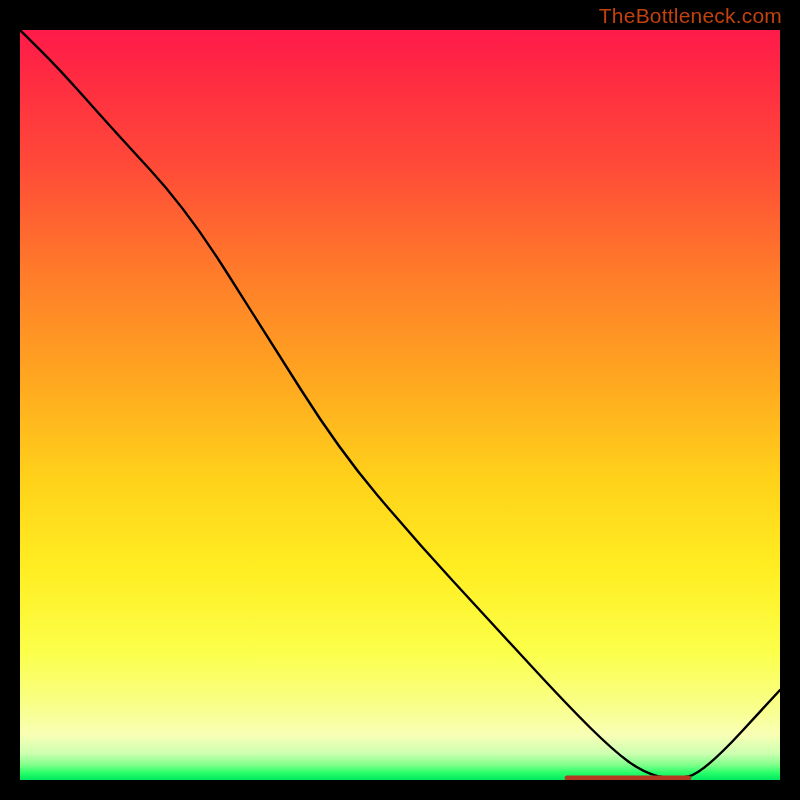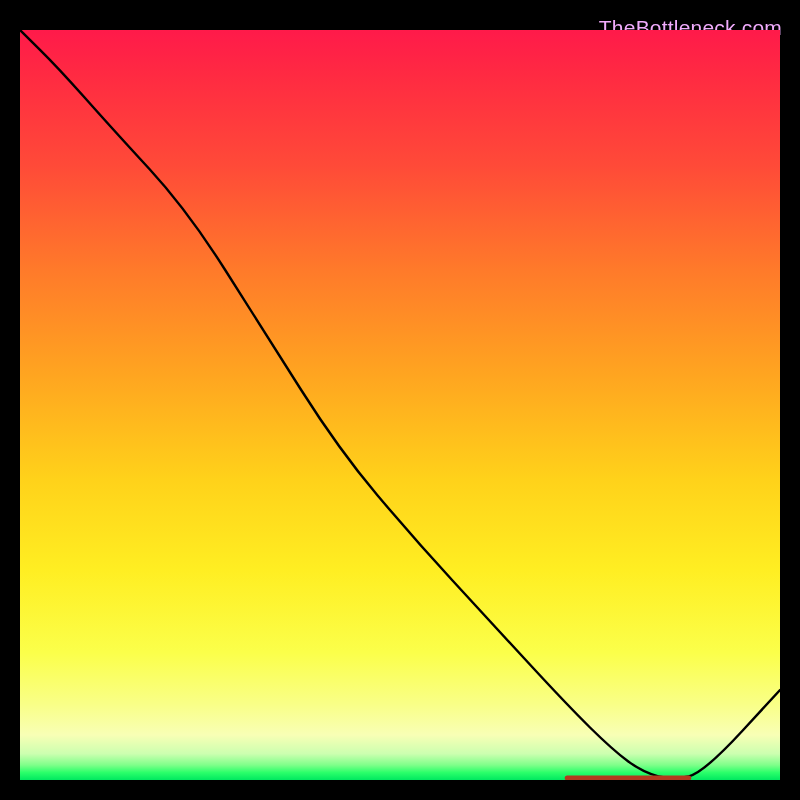--- a/index.html
+++ b/index.html
@@ -6,23 +6,23 @@
   body {
     width: 800px;
     height: 800px;
     background: #000;
     position: relative;
     font-family: Arial, Helvetica, sans-serif;
     overflow: hidden;
   }
   .watermark {
     position: absolute;
-    top: 16px;
+    top: 4px;
     right: 18px;
-    color: #f0abfc;
+    color: #c2410c;
     font-size: 21px;
     letter-spacing: 0.2px;
   }
   .plot-frame {
     position: absolute;
     left: 20px;
     top: 30px;
     width: 760px;
     height: 750px;
     background: #000;

